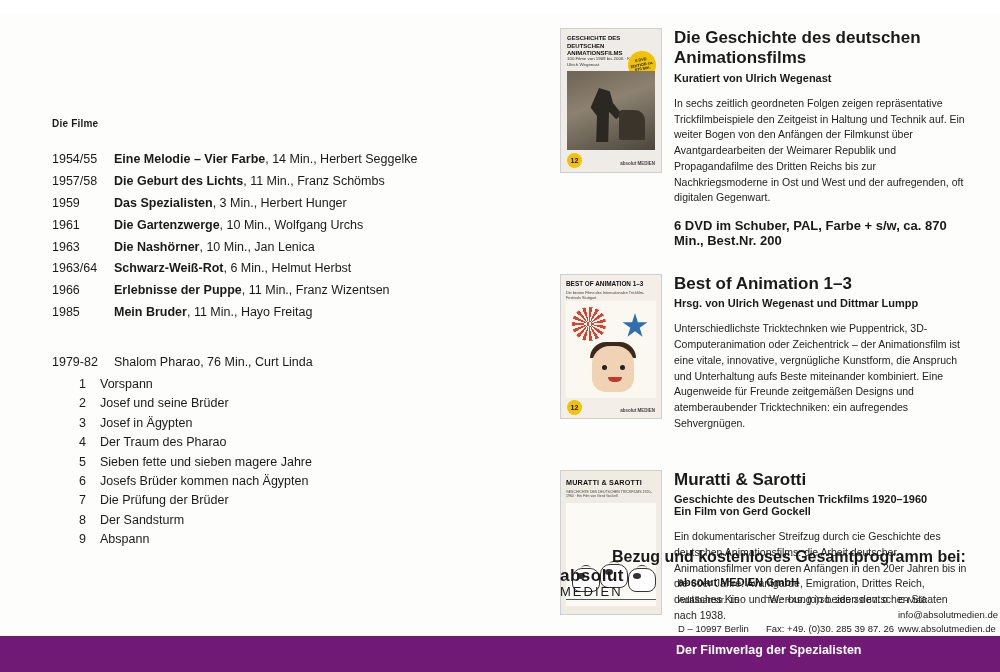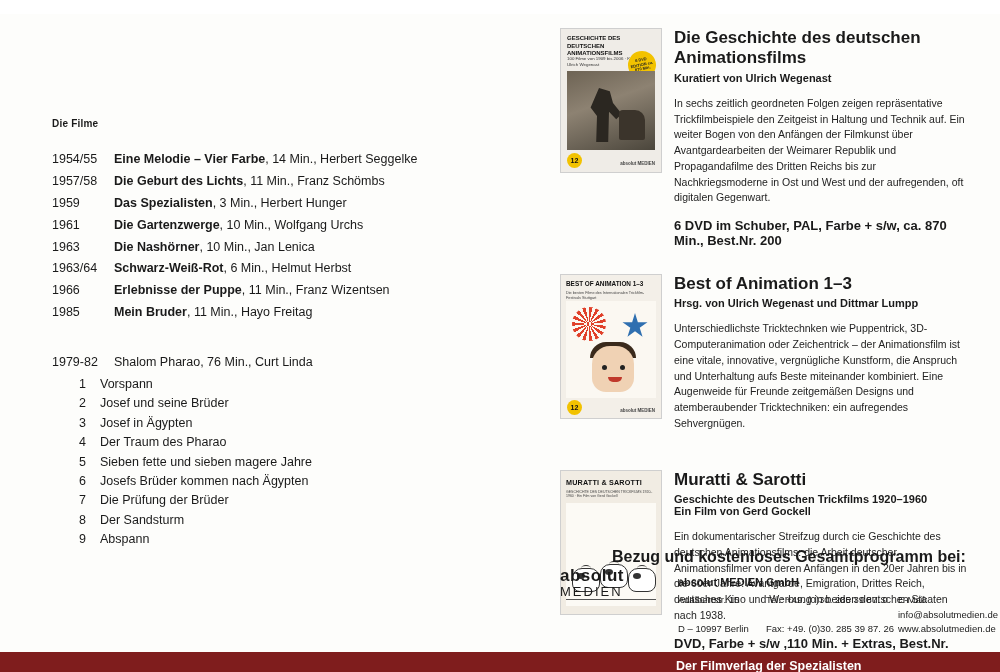--- a/index.html
+++ b/index.html
@@ -188,21 +188,21 @@
   .contact-body{margin-left:118px;}
   .contact-company{font-size:11px;font-weight:bold;margin-bottom:5px;}
   .contact-grid{
     display:grid;grid-template-columns:88px 132px auto;font-size:9.5px;line-height:1.55;
   }
   .abruf{
     font-size:13.5px;font-weight:bold;margin:16px 0 0 118px;
   }
 
   .bottom-bar{
-    position:absolute;left:0;right:0;bottom:0;height:20px;background:#7f1d1d;
+    position:absolute;left:0;right:0;bottom:0;height:36px;background:#701a75;
   }
   .bottom-bar span{
     position:absolute;left:676px;top:7px;color:#fff;font-size:12.5px;font-weight:bold;
   }
 </style>
 </head>
 <body>
 
 <div class="page">
   <div class="scan-top"></div>

